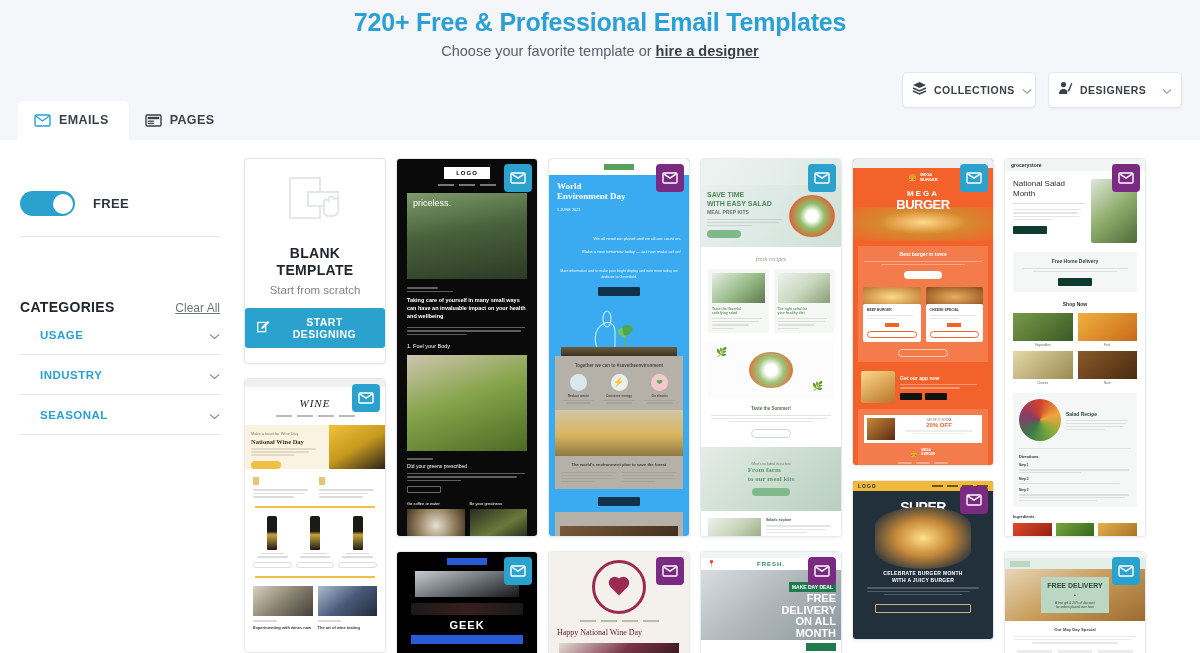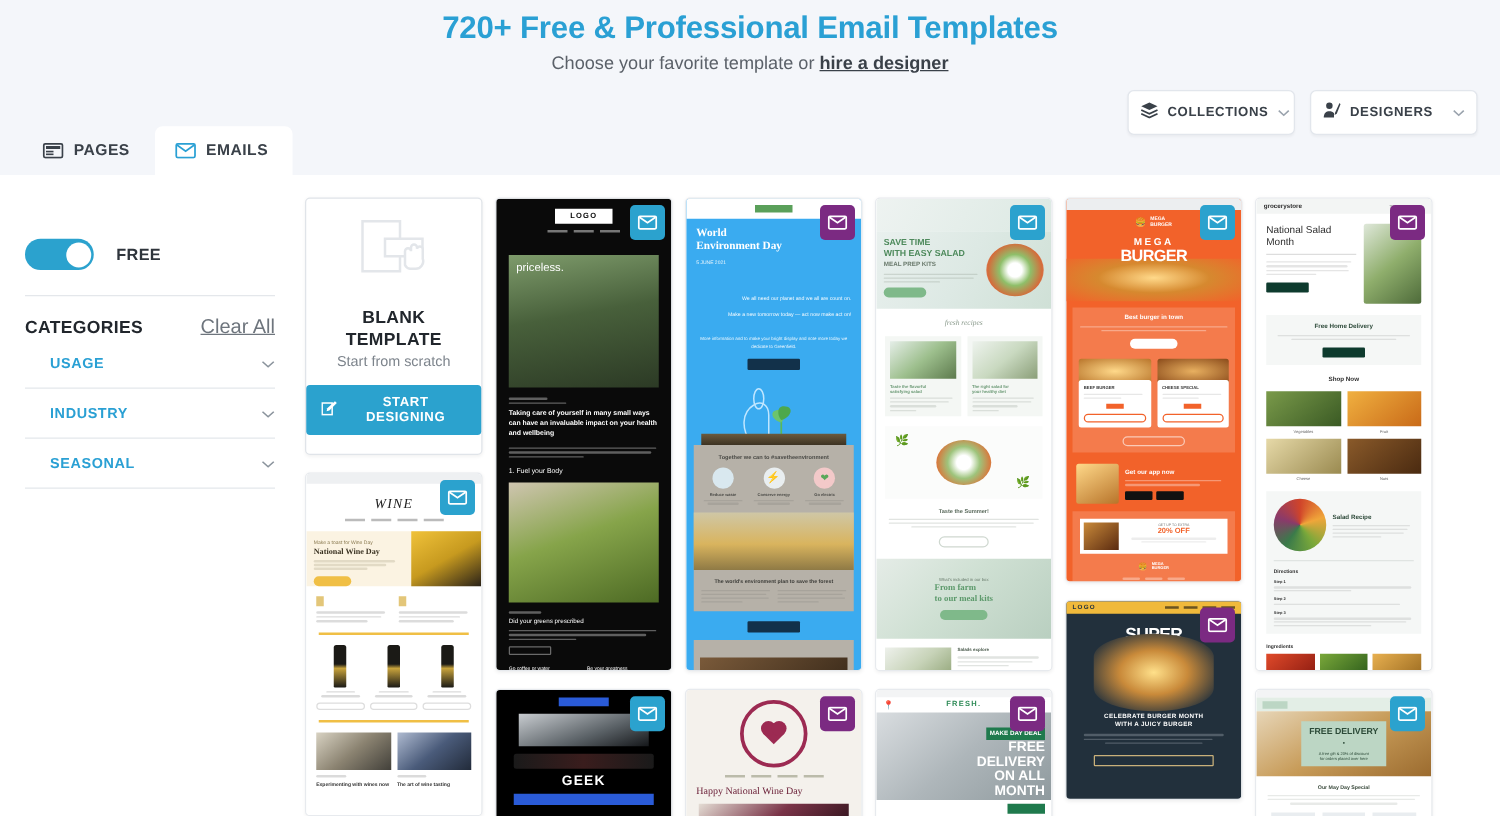--- a/index.html
+++ b/index.html
@@ -159,24 +159,25 @@
     align-items: baseline;
     justify-content: space-between;
   }
   .cat-title {
     font-size: 14px;
     font-weight: bold;
     color: #21262c;
     letter-spacing: 0.3px;
   }
   .clear-all {
-    font-size: 16px;
+    font-size: 12px;
     color: #6e757d;
     text-decoration: underline;
     cursor: pointer;
+    margin-top: 48px;
   }
   .cat-item {
     display: flex;
     align-items: center;
     justify-content: space-between;
     padding: 11px 0 10px 0;
     border-bottom: 1px solid #e4e7eb;
     cursor: pointer;
   }
   .cat-item:first-of-type { margin-top: 10px; }
@@ -364,39 +365,39 @@
 </head>
 <body>
 
 <div class="header">
   <div class="hero-title">720+ Free &amp; Professional Email Templates</div>
   <div class="hero-sub">
     <span>Choose your favorite template or </span><a href="#">hire a designer</a>
   </div>
 
   <div class="tabs">
+    <div class="tab active">
+      <span class="ticon">
+        <svg width="17" height="13" viewBox="0 0 17 13">
+            <rect x="1" y="1" width="15" height="11" rx="1.2" fill="none" stroke="#2aa0d4" stroke-width="1.4"></rect>
+            <path d="M1.6 2 L8.5 7 L15.4 2" fill="none" stroke="#2aa0d4" stroke-width="1.4"></path>
+          </svg>
+      </span>
+      <span>EMAILS</span>
+    </div>
     <div class="tab">
       <span class="ticon">
         <svg width="17" height="13" viewBox="0 0 17 13">
             <rect x="1" y="1" width="15" height="11" rx="1.2" fill="none" stroke="#3a4149" stroke-width="1.4"></rect>
             <rect x="2.8" y="2.8" width="11.4" height="2.4" fill="#3a4149"></rect>
             <rect x="2.8" y="6.6" width="6" height="1.3" fill="#3a4149"></rect>
             <rect x="2.8" y="8.8" width="6" height="1.3" fill="#3a4149"></rect>
           </svg>
       </span>
       <span>PAGES</span>
-    </div>
-    <div class="tab active">
-      <span class="ticon">
-        <svg width="17" height="13" viewBox="0 0 17 13">
-            <rect x="1" y="1" width="15" height="11" rx="1.2" fill="none" stroke="#2aa0d4" stroke-width="1.4"></rect>
-            <path d="M1.6 2 L8.5 7 L15.4 2" fill="none" stroke="#2aa0d4" stroke-width="1.4"></path>
-          </svg>
-      </span>
-      <span>EMAILS</span>
     </div>
   </div>
 
   <div class="head-right">
     <div class="dd">
       <span>
         <svg width="15" height="14" viewBox="0 0 15 14">
             <path d="M7.5 1 L14 4 L7.5 7 L1 4 Z" fill="#3a4149"></path>
             <path d="M1 7 L7.5 10 L14 7" fill="none" stroke="#3a4149" stroke-width="1.5"></path>
             <path d="M1 10 L7.5 13 L14 10" fill="none" stroke="#3a4149" stroke-width="1.5"></path>
@@ -591,21 +592,21 @@
               <path d="M1.6 1.8 L8 6.2 L14.4 1.8" fill="none" stroke="#fff" stroke-width="1.4"></path>
             </svg>
         </div>
         <div class="thumb t-dark" style="height:379px;">
           <div class="logo-chip">LOGO</div>
           <div class="navline">
               <i></i>
               <i></i>
               <i></i>
             </div>
-          <div class="photo hills" style="height:106px;margin-top:18px;position:relative;">
+          <div class="photo hills" style="height:86px;margin-top:7px;position:relative;">
             <div style="position:absolute;top:5px;left:6px;color:#fff;font-size:9px;">priceless.</div>
           </div>
           <div style="margin-top:8px;color:#fff;">
             <div class="tline" style="height:1.5px;width:26%;margin-bottom:2px;"></div>
             <div class="tline" style="height:1.5px;width:38%;margin-bottom:5px;"></div>
             <div style="font-size:5.5px;font-weight:bold;line-height:1.45;">Taking care of yourself in many small ways can have an invaluable impact on your health and wellbeing</div>
             <div style="margin-top:6px;">
                 <div class="tline" style="height:1.5px;width:98%;margin-bottom:2px;"></div>
                 <div class="tline" style="height:1.5px;width:95%;margin-bottom:2px;"></div>
                 <div class="tline" style="height:1.5px;width:50%;"></div>

